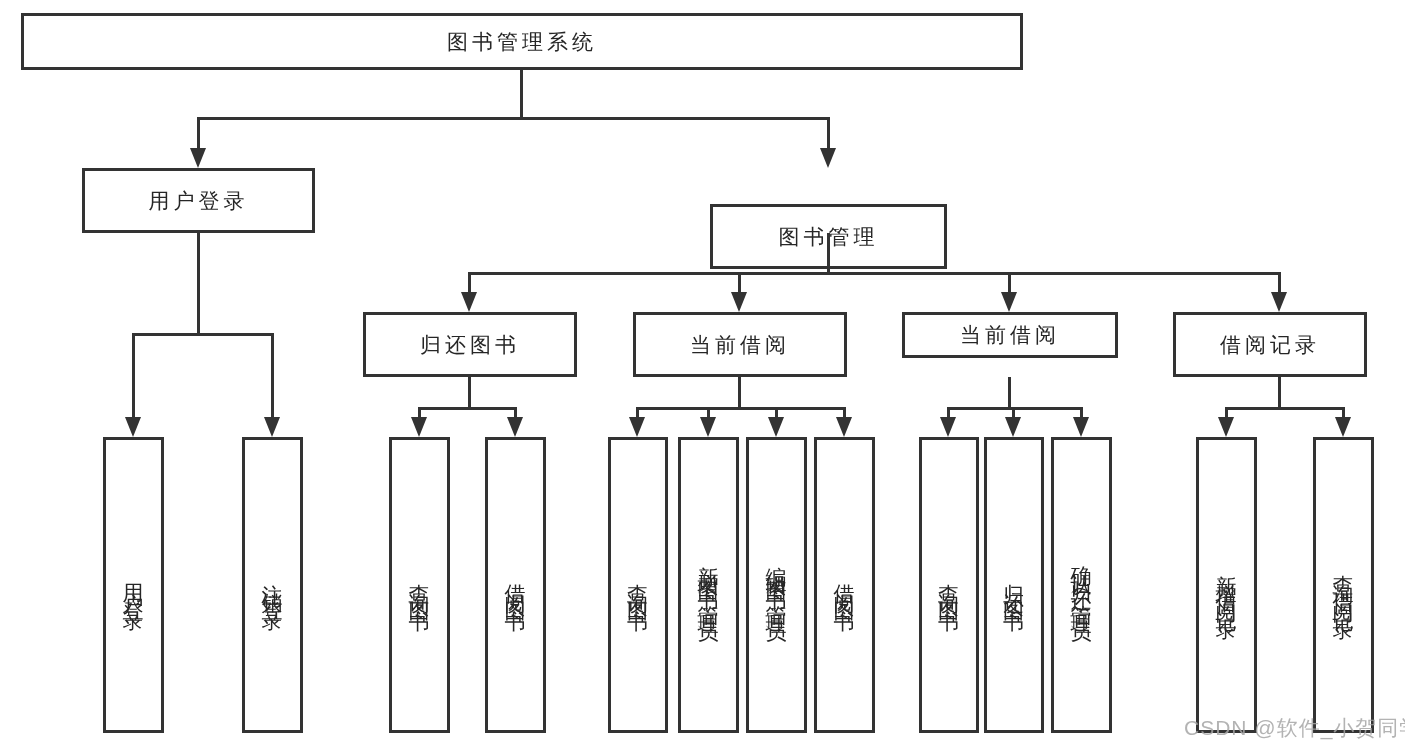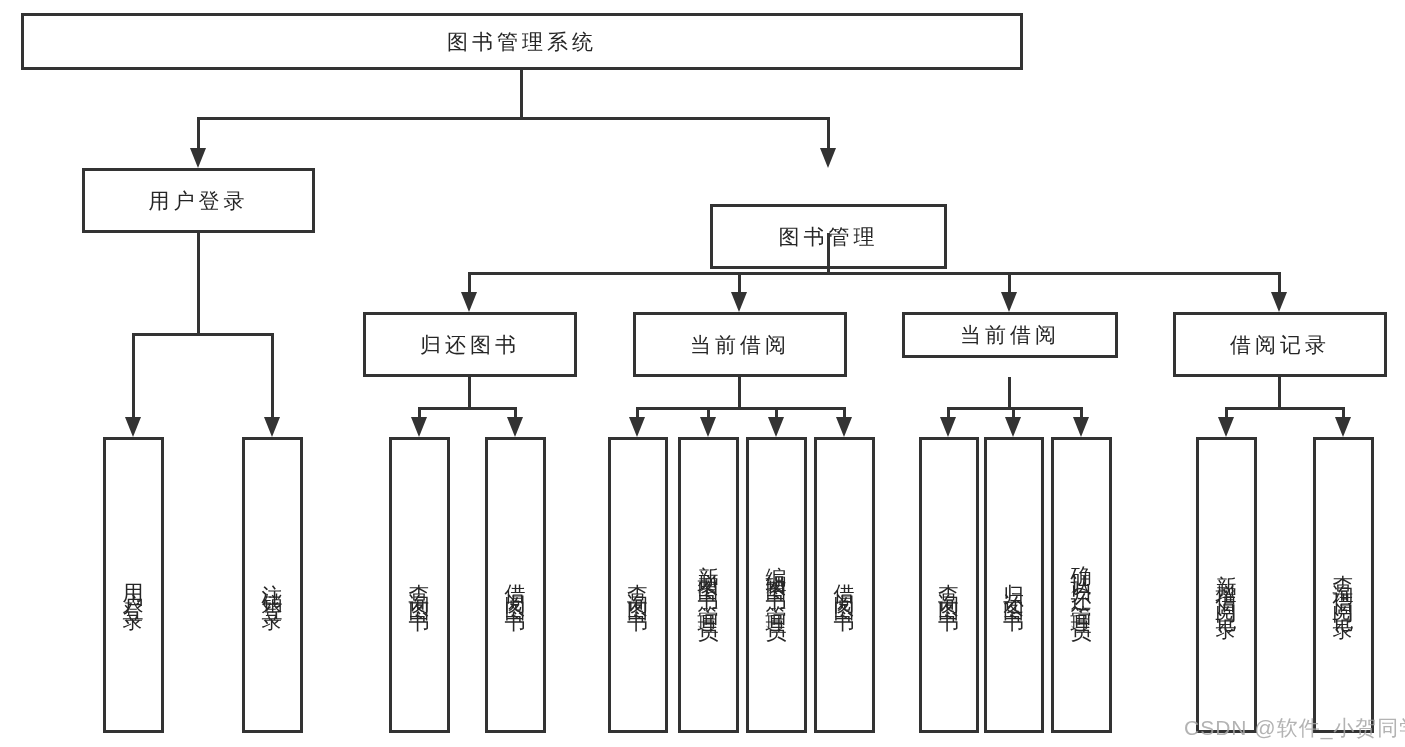--- a/index.html
+++ b/index.html
@@ -102,21 +102,21 @@
 
   <div class="box" style="left:363px;top:312px;width:214px;height:65px;">
     <span>归还图书</span>
   </div>
   <div class="box" style="left:633px;top:312px;width:214px;height:65px;">
     <span>当前借阅</span>
   </div>
   <div class="box" style="left:902px;top:312px;width:216px;height:46px;">
     <span>当前借阅</span>
   </div>
-  <div class="box" style="left:1173px;top:312px;width:214px;height:65px;">
+  <div class="box" style="left:1173px;top:312px;width:194px;height:65px;">
     <span>借阅记录</span>
   </div>
 
   <div class="vline" style="left:468px;top:377px;height:33px;"></div>
   <div class="hline" style="left:418px;top:407px;width:99px;"></div>
   <div class="vline" style="left:418px;top:407px;height:12px;"></div>
   <div class="arrow" style="left:411px;top:417px;"></div>
   <div class="vline" style="left:514px;top:407px;height:12px;"></div>
   <div class="arrow" style="left:507px;top:417px;"></div>
 

